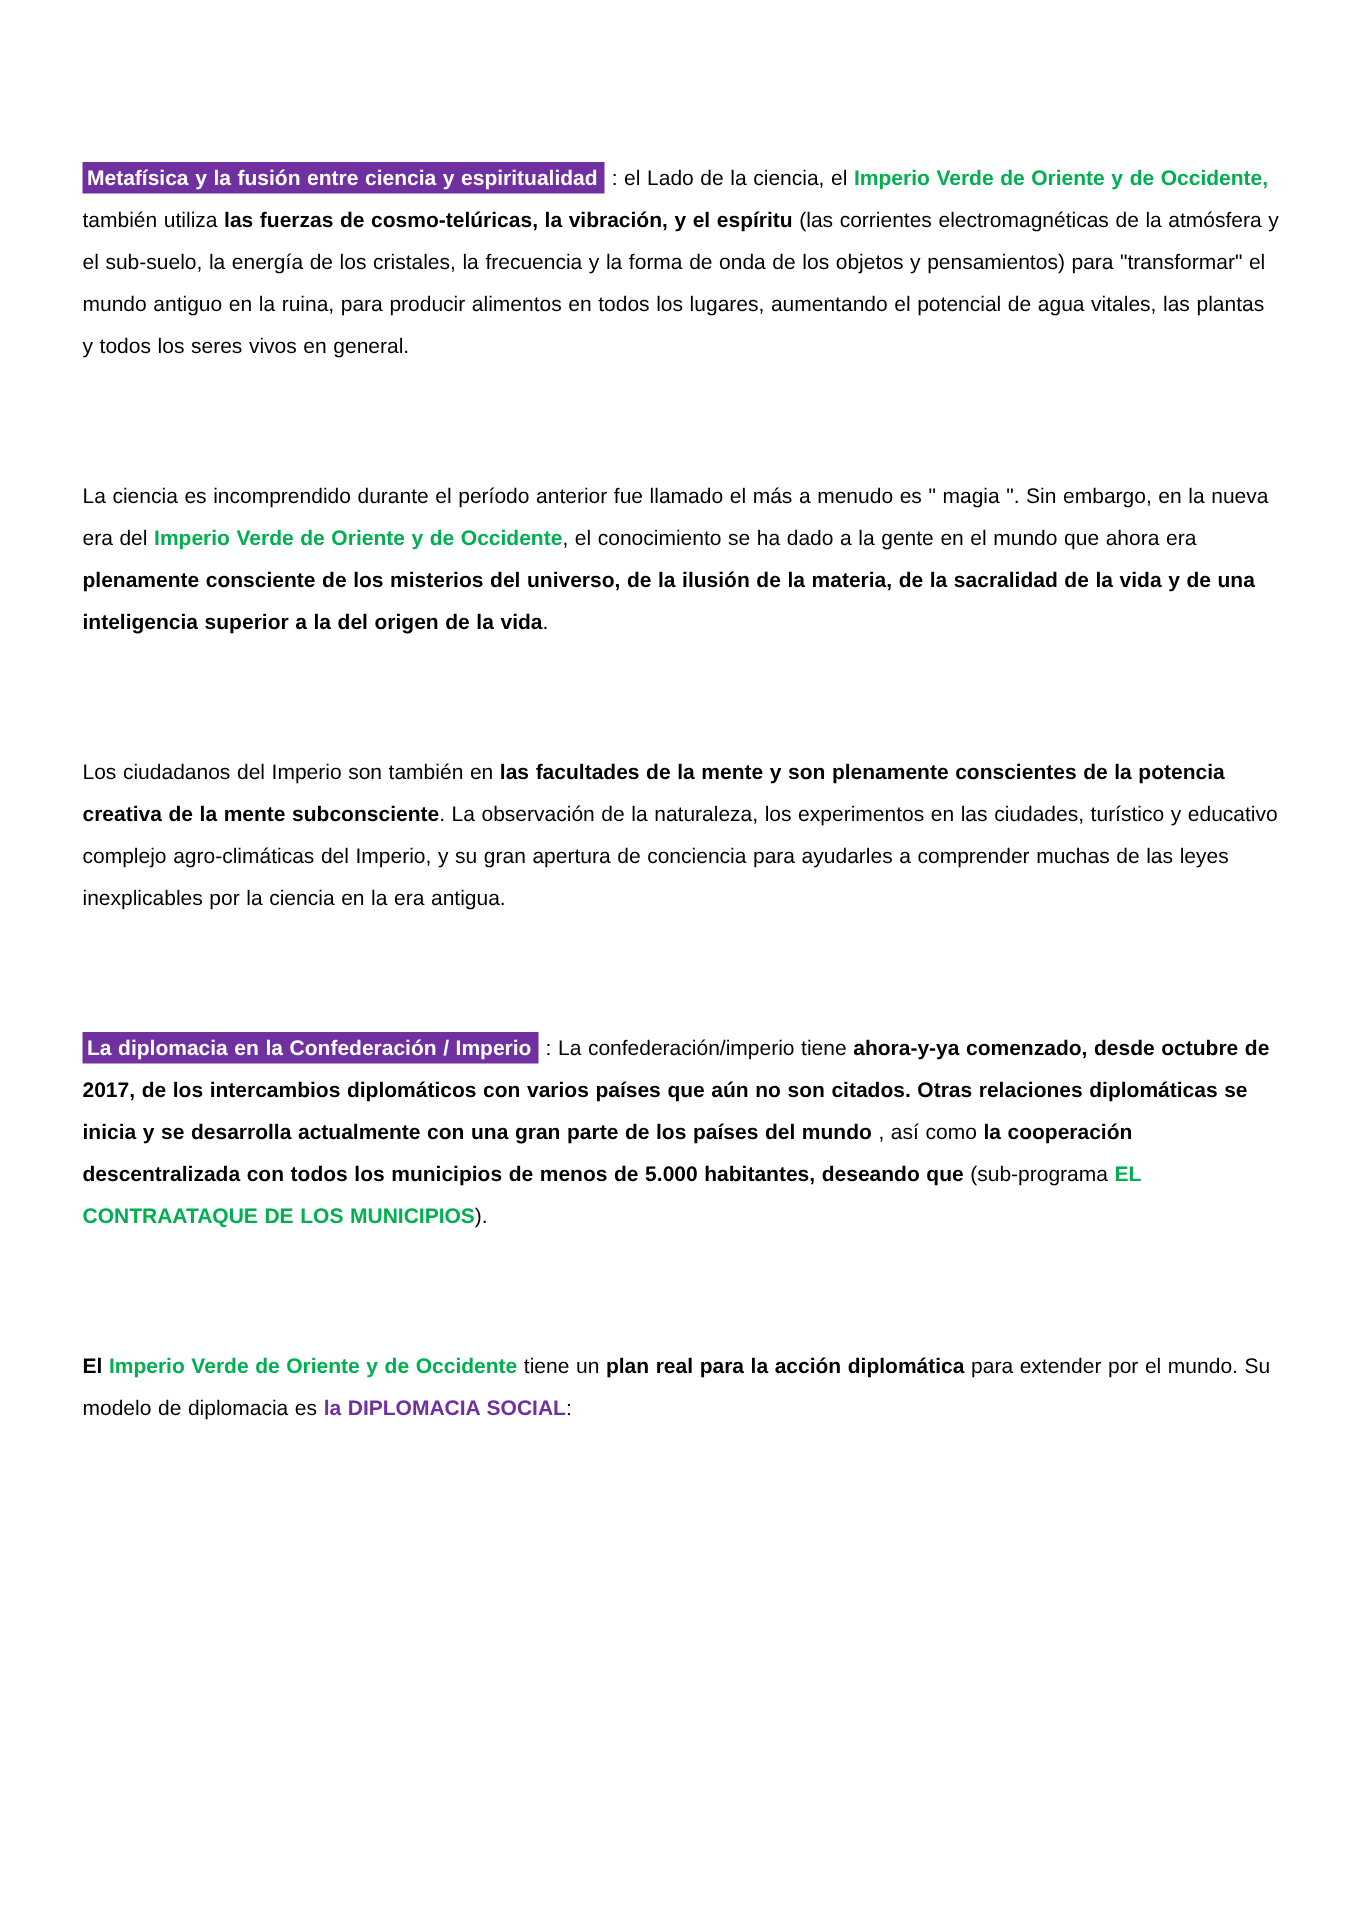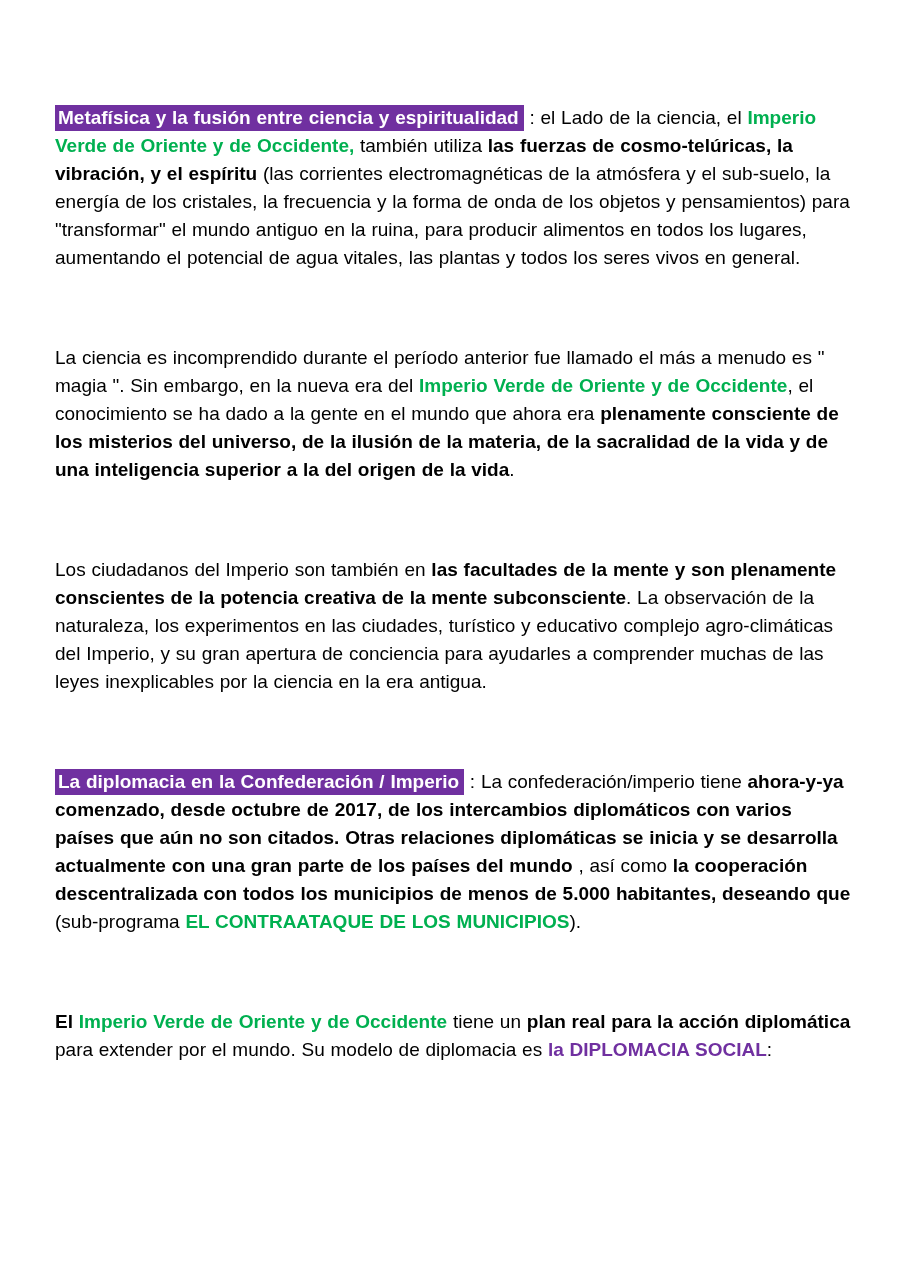--- a/index.html
+++ b/index.html
@@ -21,21 +21,21 @@
     color: var(--text);
   }
   .doc-page {
     width: 905px;
     min-height: 1280px;
     padding: 104px 52px 40px 55px;
     background: var(--bg);
   }
   .para {
     width: 798px;
-    font-size: 19px;
+    font-size: 14px;
     line-height: 28px;
     text-align: left;
     letter-spacing: 0px;
     word-spacing: 0.5px;
     margin-bottom: 72px;
   }
   .para:last-child { margin-bottom: 12px; }
   .run-normal { font-weight: 400; color: var(--text); }
   .run-bold { font-weight: 700; color: var(--text); }
   .run-green { font-weight: 700; color: var(--green); }

